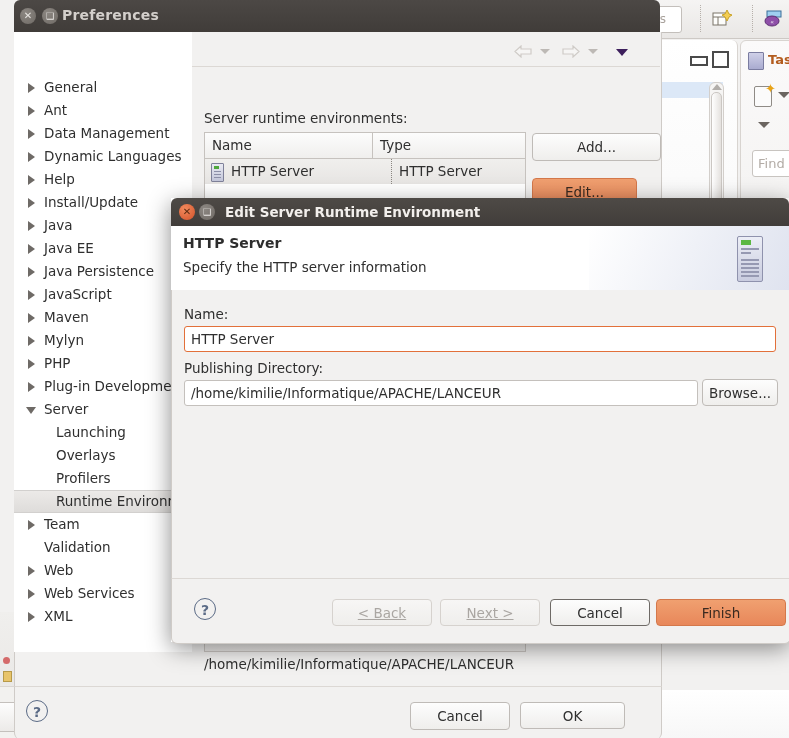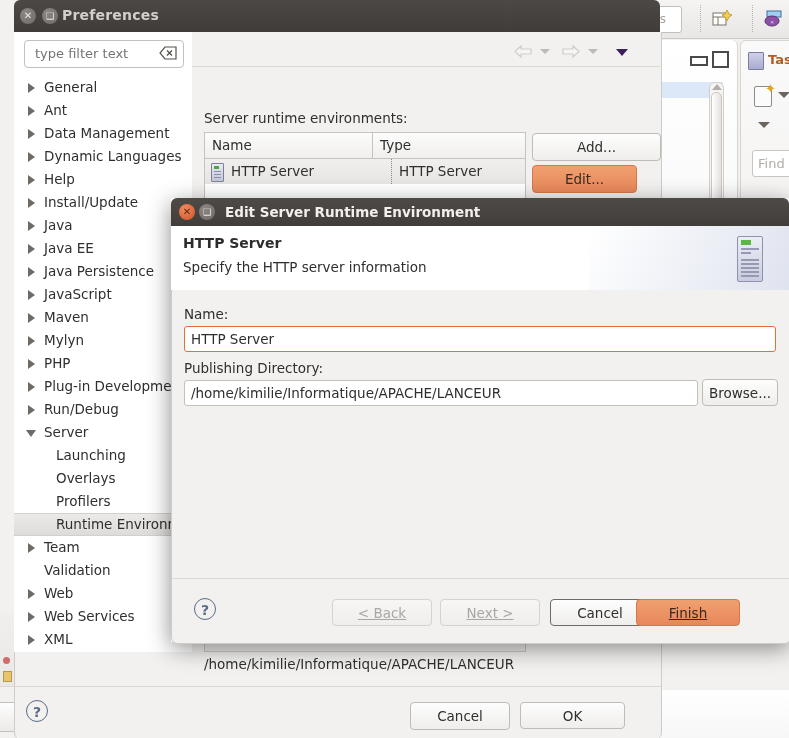--- a/index.html
+++ b/index.html
@@ -130,21 +130,21 @@
   .srv-led{position:absolute;left:2px;top:2px;width:5px;height:3px;background:#4fa83d;}
   .srv-ln{position:absolute;left:2px;width:7px;height:1px;background:#8c8fa8;}
   .btn{font-family:inherit;font-size:13.5px;color:#2f2f2f;
     background:linear-gradient(180deg,#fdfdfd 0%,#efeeec 100%);
     border:1px solid #bfbbb7;border-radius:4px;cursor:pointer;text-align:center;}
   .btn.orange{background:linear-gradient(180deg,#f0a070 0%,#e8875a 100%);
     border:1px solid #d4784b;color:#3a2a20;}
   .btn[disabled]{color:#aaa6a2;
     background:linear-gradient(180deg,#f7f6f5,#efeeec);border-color:#d6d2ce;text-decoration:underline;}
   .btn-add{position:absolute;left:340px;top:101px;width:129px;height:28px;}
-  .btn-edit{position:absolute;left:340px;top:133px;width:105px;height:28px;}
+  .btn-edit{position:absolute;left:340px;top:146px;width:105px;height:28px;}
   .pr-pathline{position:absolute;left:12px;top:624px;font-size:13.5px;color:#2f2f2f;}
   .pr-lowbox{position:absolute;left:12px;top:586px;width:320px;height:32px;
     background:linear-gradient(180deg,#f6f5f4,#eceae8);border:1px solid #cbc7c3;}
   .prefs-footer{position:absolute;left:14px;top:686px;width:646px;height:52px;
     background:#f2f1f0;border-top:1px solid #dcd8d4;
     border-left:1px solid #cfcbc7;border-right:1px solid #cfcbc7;border-radius:0 0 6px 6px;}
   .help-circle{width:22px;height:22px;border:1.7px solid #5b6b86;border-radius:50%;
     color:#5b6b86;font-size:14px;line-height:20px;text-align:center;font-weight:bold;background:transparent;
     cursor:pointer;font-family:inherit;}
   .pf-help{position:absolute;left:26px;top:700px;}
@@ -182,21 +182,21 @@
   .ed-pub-lbl{left:12px;top:70px;}
   .ed-pub-fld{left:12px;top:90px;width:500px;height:24px;}
   .ed-browse{position:absolute;left:530px;top:89px;width:76px;height:27px;}
   .ed-footer{position:absolute;left:0;top:380px;width:618px;height:64px;background:#f2f1f0;
     border-top:1px solid #dcd8d4;border-left:1px solid #cfcbc7;border-right:1px solid #cfcbc7;
     border-bottom:1px solid #cfcbc7;border-radius:0 0 6px 6px;}
   .ed-help{position:absolute;left:22px;top:19px;}
   .ed-back{position:absolute;left:160px;top:20px;width:100px;height:27px;}
   .ed-next{position:absolute;left:268px;top:20px;width:100px;height:27px;}
   .ed-cancel{position:absolute;left:378px;top:20px;width:100px;height:27px;border-color:#6e6a66;}
-  .ed-finish{position:absolute;left:464px;top:20px;width:104px;height:27px;text-decoration:underline;}
+  .ed-finish{position:absolute;left:484px;top:20px;width:130px;height:27px;}
 </style>
 </head>
 <body>
 
 <div id="ide-bg">
   <div class="ide-toolbar"></div>
   <div class="quick-access">ccess</div>
   <div class="tb-sep" style="left:700px;"></div>
   <div class="tb-sep" style="left:752px;"></div>
   <div class="tb-icon" style="left:712px;top:9px;">
@@ -246,29 +246,20 @@
   <div class="prefs-titlebar"></div>
   <div class="wb wb-close-inactive"></div>
   <div class="wb-glyph" style="left:20px;">✕</div>
   <div class="wb wb-max-inactive"></div>
   <div class="wb-glyph" style="left:42px;font-size:9px;">❑</div>
   <div class="prefs-title">Preferences</div>
 
   <div class="prefs-body"></div>
 
   <div class="prefs-left">
-    <div class="filter-wrap">
-      <input class="filter-input" type="text" placeholder="type filter text" style="">
-      <span class="filter-clear">
-        <svg width="18" height="14" viewBox="0 0 18 14">
-          <path d="M6 1 L17 1 L17 13 L6 13 L1 7 Z" fill="none" stroke="#56534f" stroke-width="1.2"></path>
-          <path d="M8 4.5 L13 9.5 M13 4.5 L8 9.5" stroke="#56534f" stroke-width="1.4"></path>
-        </svg>
-      </span>
-    </div>
     <div class="tree" id="tree">
         <div class="tree-row">
           <span class="twisty"></span>
           <span class="tree-label">General</span>
         </div>
         <div class="tree-row">
           <span class="twisty"></span>
           <span class="tree-label">Ant</span>
         </div>
         <div class="tree-row">
@@ -311,24 +302,20 @@
           <span class="twisty"></span>
           <span class="tree-label">Mylyn</span>
         </div>
         <div class="tree-row">
           <span class="twisty"></span>
           <span class="tree-label">PHP</span>
         </div>
         <div class="tree-row">
           <span class="twisty"></span>
           <span class="tree-label">Plug-in Development</span>
-        </div>
-        <div class="tree-row">
-          <span class="twisty"></span>
-          <span class="tree-label">Run/Debug</span>
         </div>
         <div class="tree-row">
           <span class="twisty open"></span>
           <span class="tree-label">Server</span>
         </div>
         <div class="tree-row">
           <span class="tree-label child">Launching</span>
         </div>
         <div class="tree-row">
           <span class="tree-label child">Overlays</span>

